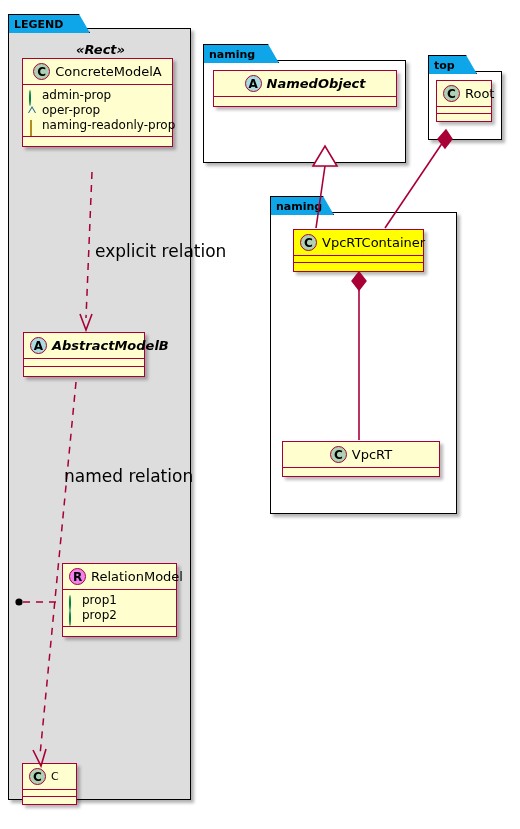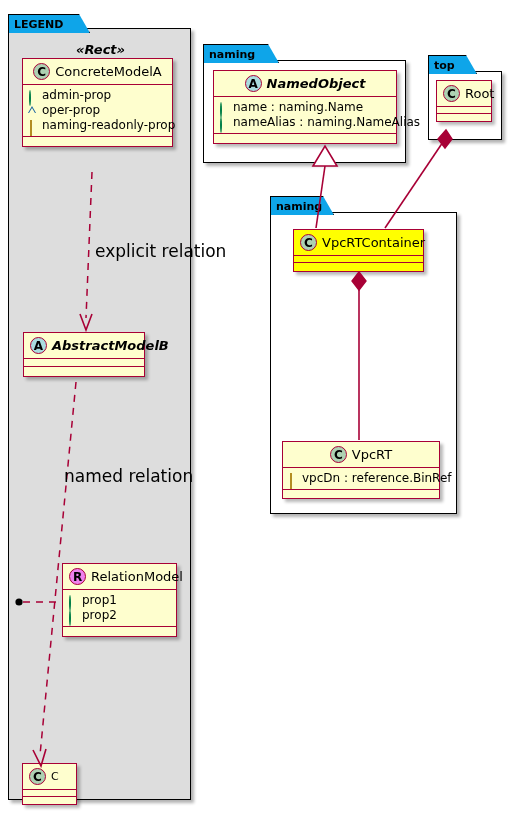--- a/index.html
+++ b/index.html
@@ -249,30 +249,20 @@
 <div class="pkg pkg-shadow" style="left:203px; top:60px; width:203px; height:103px;"></div>
 <div class="pkg-tab" style="left:203px; top:44px; width:76px; height:19px;">
   <span>naming</span>
 </div>
 
 <div class="cls" style="left:213px; top:70px; width:184px;">
   <div class="cls-hdr">
     <span class="spot spot-A">A</span>
     <span class="cls-name ital">NamedObject</span>
   </div>
-  <div class="cls-body">
-    <div class="attr">
-      <span class="mk"><span class="mk-circle"></span></span>
-      <span>name : naming.Name</span>
-    </div>
-    <div class="attr">
-      <span class="mk"><span class="mk-circle"></span></span>
-      <span>nameAlias : naming.NameAlias</span>
-    </div>
-  </div>
   <div class="cls-foot"></div>
 </div>
 
 <div class="pkg pkg-shadow" style="left:428px; top:71px; width:74px; height:69px;"></div>
 <div class="pkg-tab" style="left:428px; top:55px; width:49px; height:19px;">
   <span>top</span>
 </div>
 
 <div class="cls" style="left:436px; top:80px; width:56px;">
   <div class="cls-hdr left">
@@ -294,26 +284,20 @@
     <span class="cls-name">VpcRTContainer</span>
   </div>
   <div class="cls-body" style="min-height:7px;"></div>
   <div class="cls-foot" style="min-height:8px;"></div>
 </div>
 
 <div class="cls" style="left:282px; top:441px; width:158px;">
   <div class="cls-hdr">
     <span class="spot spot-C">C</span>
     <span class="cls-name">VpcRT</span>
-  </div>
-  <div class="cls-body">
-    <div class="attr">
-      <span class="mk"><span class="mk-diamond"></span></span>
-      <span>vpcDn : reference.BinRef</span>
-    </div>
   </div>
   <div class="cls-foot" style="min-height:8px;"></div>
 </div>
 
 <svg id="edges" viewBox="0 0 520 829" xmlns="http://www.w3.org/2000/svg">
   <defs>
     <marker id="openArrow" markerWidth="12" markerHeight="12" refX="9" refY="5" orient="auto" markerUnits="userSpaceOnUse">
       <path d="M1,1 L9,5 L1,9" fill="none" stroke="#A80036" stroke-width="1.6"></path>
     </marker>
   </defs>

